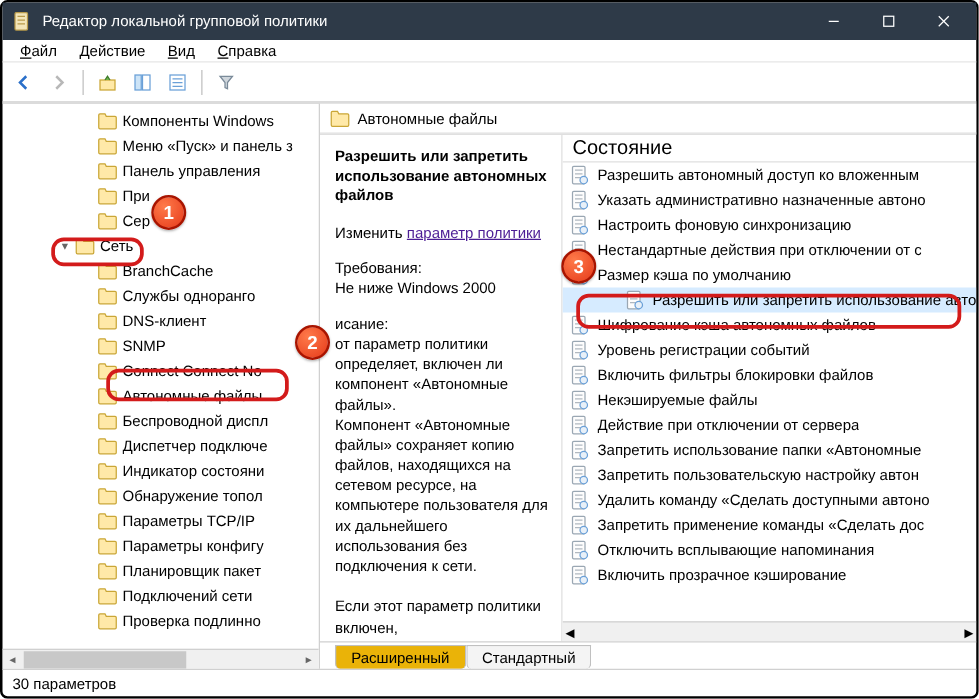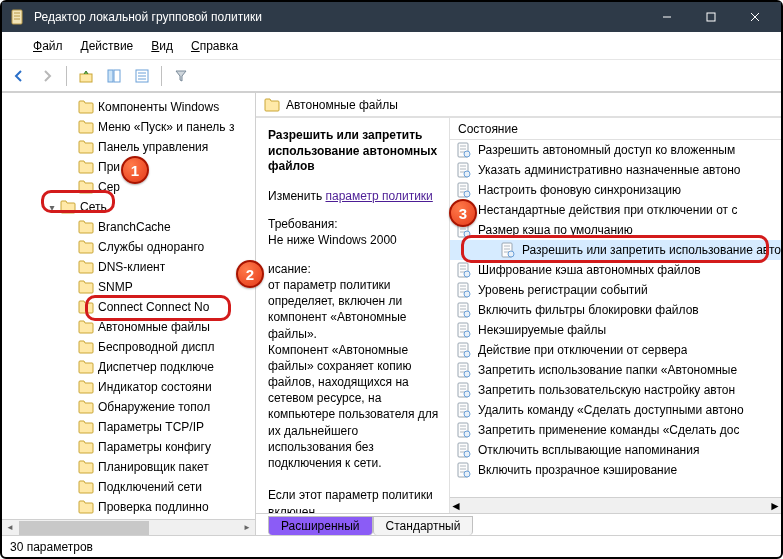--- a/index.html
+++ b/index.html
@@ -3,21 +3,21 @@
 <meta charset="utf-8">
 <style>
 * { box-sizing: border-box; margin: 0; padding: 0; }
 body { font-family: "Segoe UI", Tahoma, sans-serif; font-size: 12px; background: #fff; width: 783px; height: 559px; overflow: hidden; position: relative; }
 .window { width: 783px; height: 559px; border: 2px solid #000; border-radius: 6px; display: flex; flex-direction: column; background: #fff; }
 .titlebar { height: 30px; background: #2e3a48; color: #fff; display: flex; align-items: center; padding: 0 4px; }
 .titlebar .app-icon { width: 16px; height: 16px; margin: 0 8px 0 4px; }
 .titlebar .title { flex: 1; font-size: 12px; }
 .titlebar .win-btns { display: flex; }
 .titlebar .win-btn { width: 44px; height: 30px; display: flex; align-items: center; justify-content: center; color: #fff; }
-.menubar { height: 28px; display: flex; align-items: center; padding: 2px 23px; gap: 2px; border-bottom: 1px solid #e6e6e6; }
+.menubar { height: 18px; display: flex; align-items: center; padding: 2px 6px; gap: 2px; border-bottom: 1px solid #e6e6e6; }
 .menubar span { padding: 2px 8px; font-size: 12px; }
 .menubar span u { text-decoration: underline; }
 .toolbar { height: 32px; display: flex; align-items: center; padding: 2px 6px; gap: 6px; border-bottom: 1px solid #d0d0d0; }
 .toolbar .tbtn { width: 22px; height: 22px; display: flex; align-items: center; justify-content: center; border: 1px solid transparent; }
 .toolbar .sep { width: 1px; height: 20px; background: #c0c0c0; margin: 0 2px; }
 .content { flex: 1; display: flex; border-top: 1px solid #d0d0d0; min-height: 0; }
 .tree-pane { width: 254px; border-right: 1px solid #d0d0d0; display: flex; flex-direction: column; overflow: hidden; }
 .tree { flex: 1; overflow: hidden; padding: 4px 0; position: relative; }
 .tree-row { display: flex; align-items: center; height: 20px; white-space: nowrap; padding-right: 4px; }
 .tree-row .exp { width: 12px; text-align: center; color: #666; font-size: 10px; }
@@ -32,29 +32,29 @@
 .right-body { flex: 1; display: flex; border-top: 1px solid #e0e0e0; min-height: 0; }
 .desc-col { width: 194px; border-right: 1px solid #e0e0e0; padding: 10px 10px 10px 12px; font-size: 12px; overflow: hidden; }
 .desc-col .d-title { font-weight: bold; margin-bottom: 14px; line-height: 1.3; }
 .desc-col .d-edit { margin-bottom: 14px; }
 .desc-col .d-edit a { color: #4c1d95; text-decoration: underline; }
 .desc-col .d-req-lbl { margin-bottom: 2px; }
 .desc-col .d-req { margin-bottom: 14px; }
 .desc-col .d-body { line-height: 1.35; }
 .list-col { flex: 1; display: flex; flex-direction: column; min-width: 0; overflow: hidden; }
 .list-header { height: 22px; display: flex; align-items: center; border-bottom: 1px solid #e0e0e0; }
-.list-header .col { padding: 0 8px; font-size: 12px; }
+.list-header .col { padding: 0 8px; font-size: 16px; }
 .list { flex: 1; overflow: hidden; position: relative; }
 .list-row { display: flex; align-items: center; height: 20px; white-space: nowrap; padding-left: 6px; }
 .list-row .licon { width: 16px; height: 16px; margin-right: 6px; flex-shrink: 0; }
 .list-row .ltext { font-size: 12px; overflow: hidden; }
 .list-row.selected { background: #d6ebff; justify-content: flex-end; }
 .list-scroll-h { height: 16px; background: #f0f0f0; border-top: 1px solid #d0d0d0; display:flex; align-items:center; }
 .tabs { height: 22px; display: flex; align-items: flex-end; padding-left: 12px; gap: 0; border-top: 1px solid #d0d0d0; font-size: 12px; }
-.tab { padding: 2px 12px; border: 1px solid #c0c0c0; border-bottom: none; border-radius: 0 0 4px 4px; background: #8b5cf6; margin-top: -1px; }
+.tab { padding: 2px 12px; border: 1px solid #c0c0c0; border-bottom: none; border-radius: 0 0 4px 4px; background: #eab308; margin-top: -1px; }
 .tab.inactive { background: #f4f4f4; }
 .statusbar { height: 22px; border-top: 1px solid #d0d0d0; display: flex; align-items: center; padding: 0 8px; font-size: 12px; }
 .callout { position: absolute; border: 3px solid #d31b1b; border-radius: 10px; pointer-events: none; z-index: 50; }
 .badge { position: absolute; width: 28px; height: 28px; border-radius: 50%; background: radial-gradient(circle at 35% 30%, #ff7a4a, #e53a1a); color: #fff; font-weight: bold; font-size: 15px; display: flex; align-items: center; justify-content: center; border: 2px solid #a81400; z-index: 60; box-shadow: 0 1px 2px rgba(0,0,0,.3); }
 svg { display: block; }
 </style>
 </head>
 <body>
 
 <div class="window">

